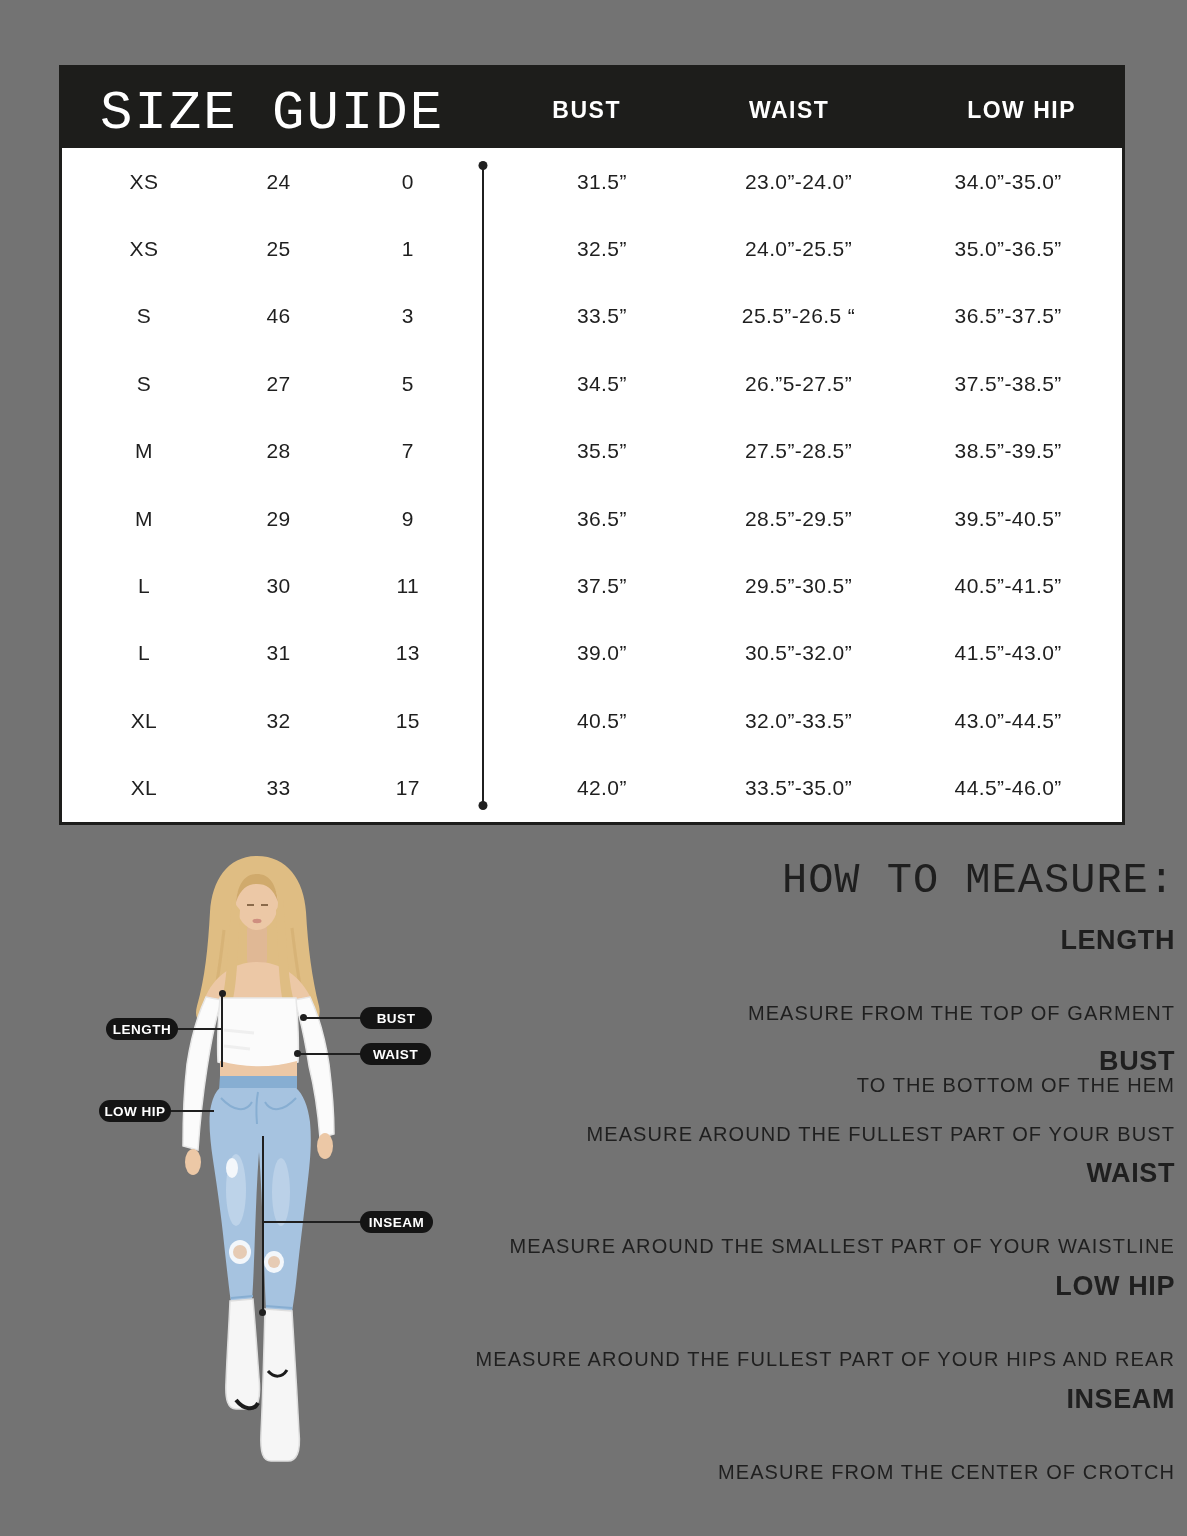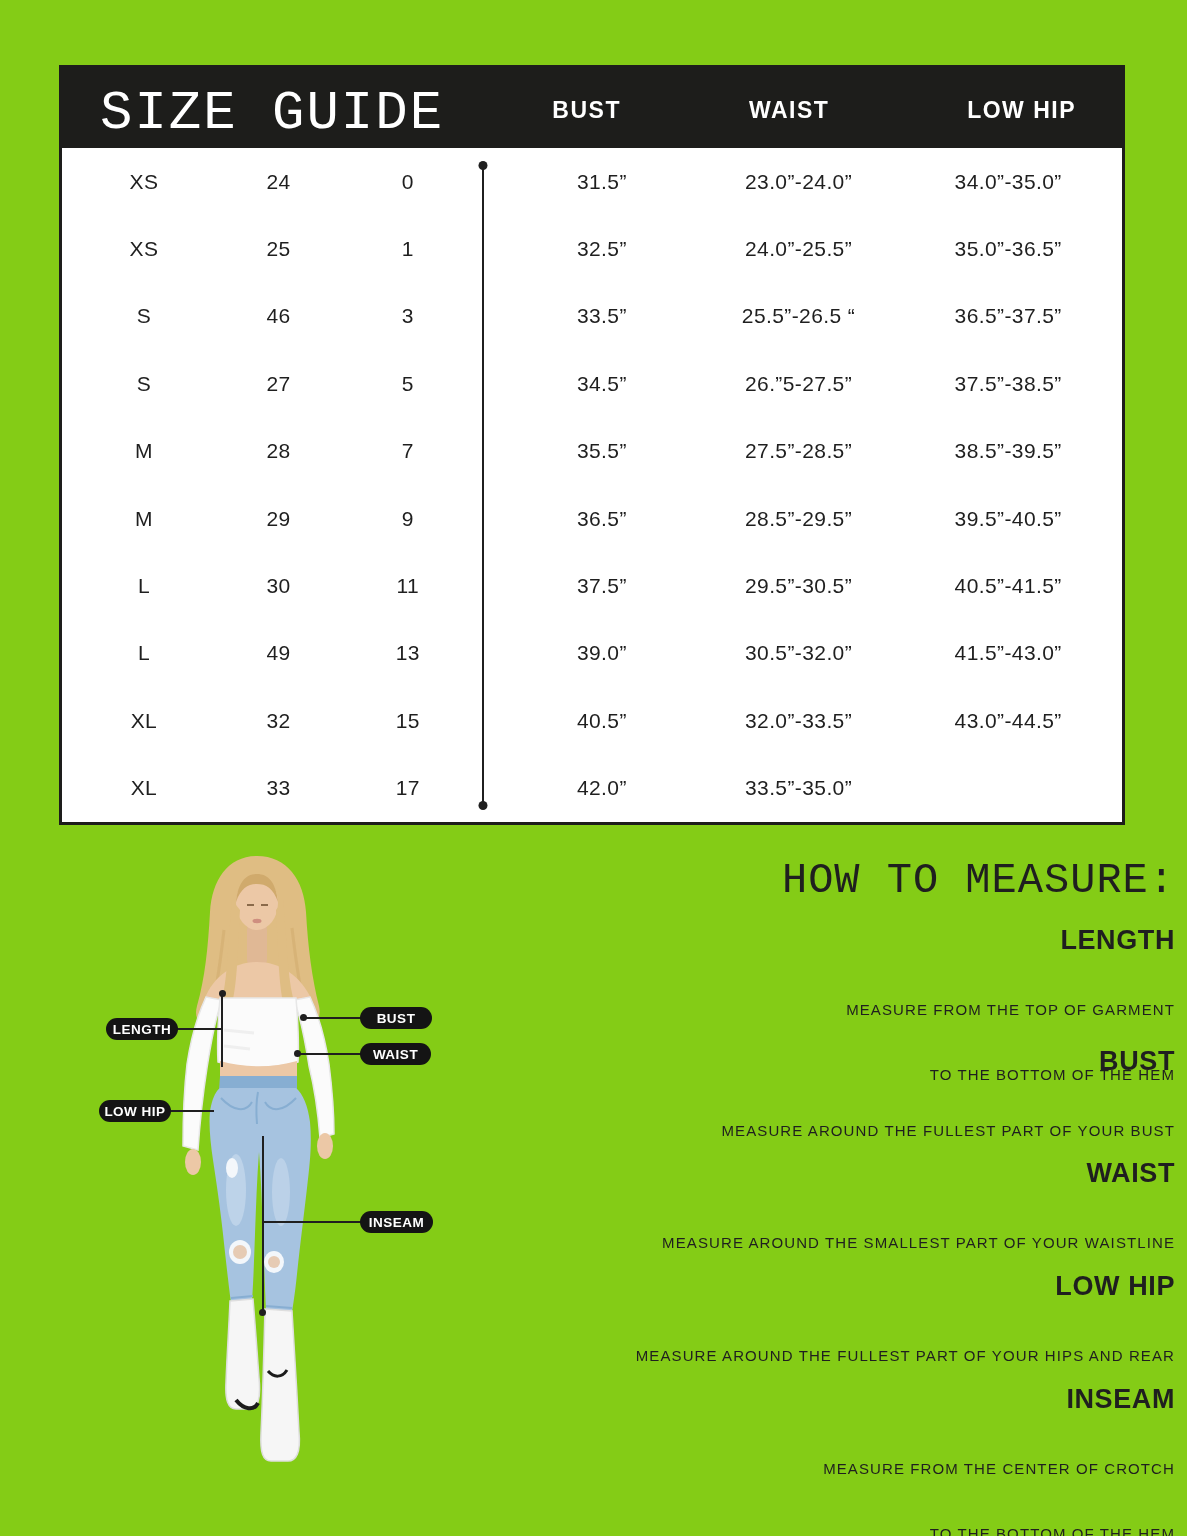--- a/index.html
+++ b/index.html
@@ -14,21 +14,21 @@
     --top-white:#fbfbfb;
     --top-edge:#e7e7e7;
     --jeans:#a6c3e0;
     --jeans-dark:#87aed2;
     --jeans-light:#cfe0f0;
     --boot:#f6f6f6;
     --boot-edge:#dedede;
   }
   html,body{margin:0;padding:0;background:#ffffff;}
   .page{
-    position:relative;width:1187px;height:1536px;background:#84cc16;
+    position:relative;width:1187px;height:1536px;background:#737373;
     font-family:"Liberation Sans","DejaVu Sans",sans-serif;color:var(--ink);
     overflow:hidden;
   }
   
   .bar{
     position:absolute;left:59px;top:65px;width:1066px;height:83px;
     background:var(--header-bg);display:flex;align-items:center;
   }
   .bar-title{
     margin:14px 0 0 41px;
@@ -71,21 +71,21 @@
   .measure-title{
     margin:4px 0 0 0;
     font-family:"Liberation Mono","DejaVu Sans Mono",monospace;
     font-size:42px;font-weight:400;letter-spacing:1px;line-height:1;white-space:nowrap;
   }
   .measure-block{position:absolute;width:100%;}
   .measure-heading{
     font-size:27px;font-weight:bold;letter-spacing:0.6px;margin-bottom:7px;
   }
   .measure-line{
-    font-size:15px;letter-spacing:1.1px;line-height:1.38;margin-top:44px;
+    font-size:20px;letter-spacing:1.1px;line-height:1.38;margin-top:44px;
   }
   
   .figure-svg{position:absolute;left:140px;top:852px;}
   .pill{
     position:absolute;height:22px;border-radius:12px;background:var(--pill-bg);
     color:var(--pill-text);font-size:13.5px;font-weight:bold;letter-spacing:0.5px;
     display:flex;align-items:center;justify-content:center;white-space:nowrap;
     box-sizing:border-box;padding:0 6px;
   }
   .pill-length{left:106px;top:1018px;width:72px;}
@@ -155,39 +155,40 @@
         <div class="cell">28.5”-29.5”</div>
         <div class="cell">39.5”-40.5”</div>
         <div class="cell">L</div>
         <div class="cell">30</div>
         <div class="cell">11</div>
         <div class="cell"></div>
         <div class="cell">37.5”</div>
         <div class="cell">29.5”-30.5”</div>
         <div class="cell">40.5”-41.5”</div>
         <div class="cell">L</div>
-        <div class="cell">49</div>
+        <div class="cell">31</div>
         <div class="cell">13</div>
         <div class="cell"></div>
         <div class="cell">39.0”</div>
         <div class="cell">30.5”-32.0”</div>
         <div class="cell">41.5”-43.0”</div>
         <div class="cell">XL</div>
         <div class="cell">32</div>
         <div class="cell">15</div>
         <div class="cell"></div>
         <div class="cell">40.5”</div>
         <div class="cell">32.0”-33.5”</div>
         <div class="cell">43.0”-44.5”</div>
         <div class="cell">XL</div>
         <div class="cell">33</div>
         <div class="cell">17</div>
         <div class="cell"></div>
         <div class="cell">42.0”</div>
         <div class="cell">33.5”-35.0”</div>
+        <div class="cell">44.5”-46.0”</div>
       </div>
     <div class="divider"></div>
   </section>
 
   <svg class="figure-svg" width="240" height="625" viewBox="140 852 240 625" xmlns="http://www.w3.org/2000/svg">
 
     <g>
       <path d="M257,856 C228,856 212,880 210,912 C208,948 205,978 197,1006
                C193,1020 202,1028 211,1021 C216,1017 220,1009 222,1000
                C223,1010 228,1016 234,1014 L282,1014 C288,1016 293,1010 293,1000

